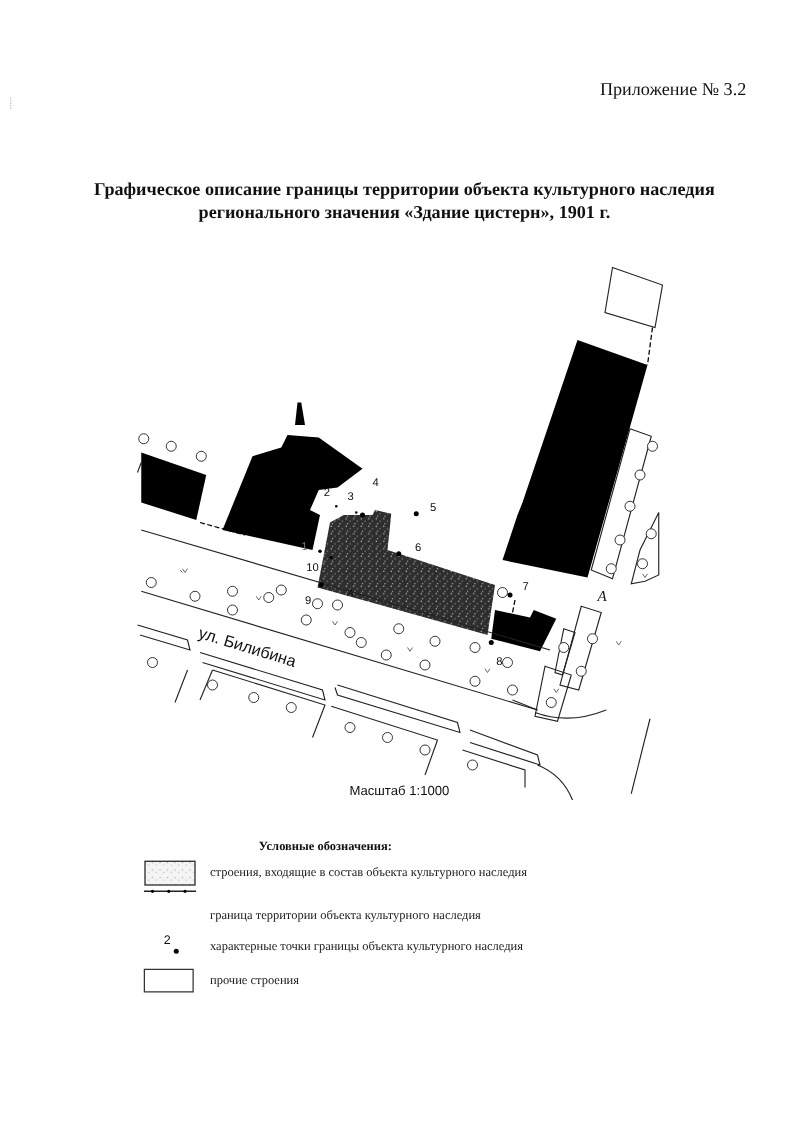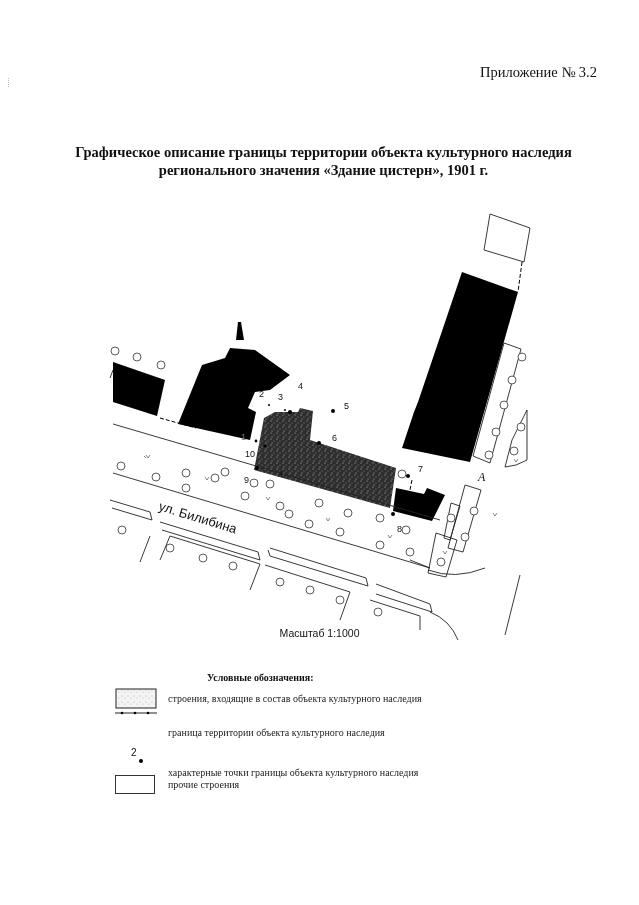--- a/index.html
+++ b/index.html
@@ -197,19 +197,19 @@
   <span class="legend-label" style="top:5px;">строения, входящие в состав объекта культурного наследия</span>
 </div>
 
 <div class="legend-item" style="top:727px;">
   <span class="legend-label" style="top:0;">граница территории объекта культурного наследия</span>
 </div>
 
 <div class="legend-item" style="top:750px;">
   <span style="position:absolute;left:16px;top:-3px;font-family:'Liberation Sans',sans-serif;font-size:10px;">2</span>
   <span style="position:absolute;left:24px;top:9px;width:4px;height:4px;border-radius:50%;background:#000;"></span>
-  <span class="legend-label" style="top:17px;">характерные точки границы объекта культурного наследия</span>
+  <span class="legend-label" style="top:2px;">характерные точки границы объекта культурного наследия</span>
 </div>
 
 <div class="legend-item" style="top:775px;">
   <span class="legend-sym" style="border:1px solid #333;box-sizing:border-box;width:40px;height:19px;"></span>
   <span class="legend-label" style="top:4px;">прочие строения</span>
 </div>
 
 </body></html>

